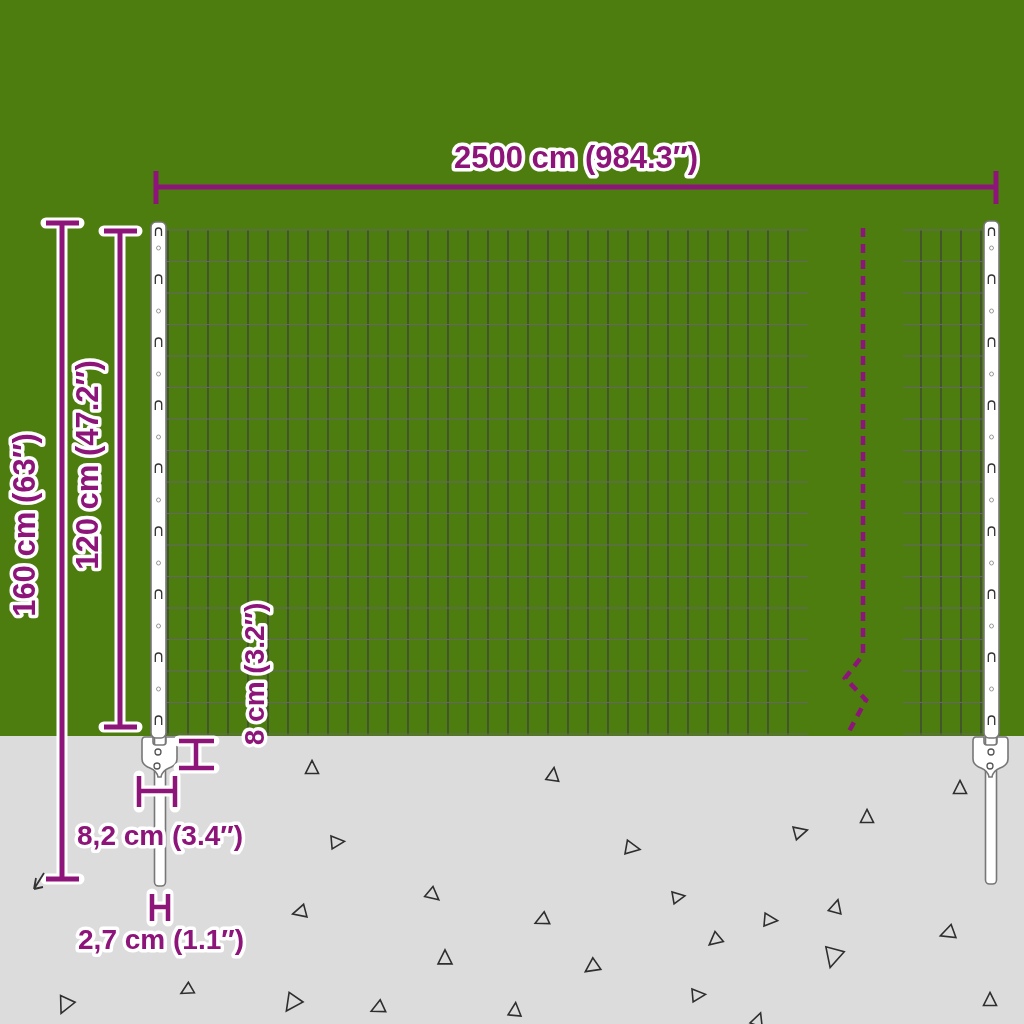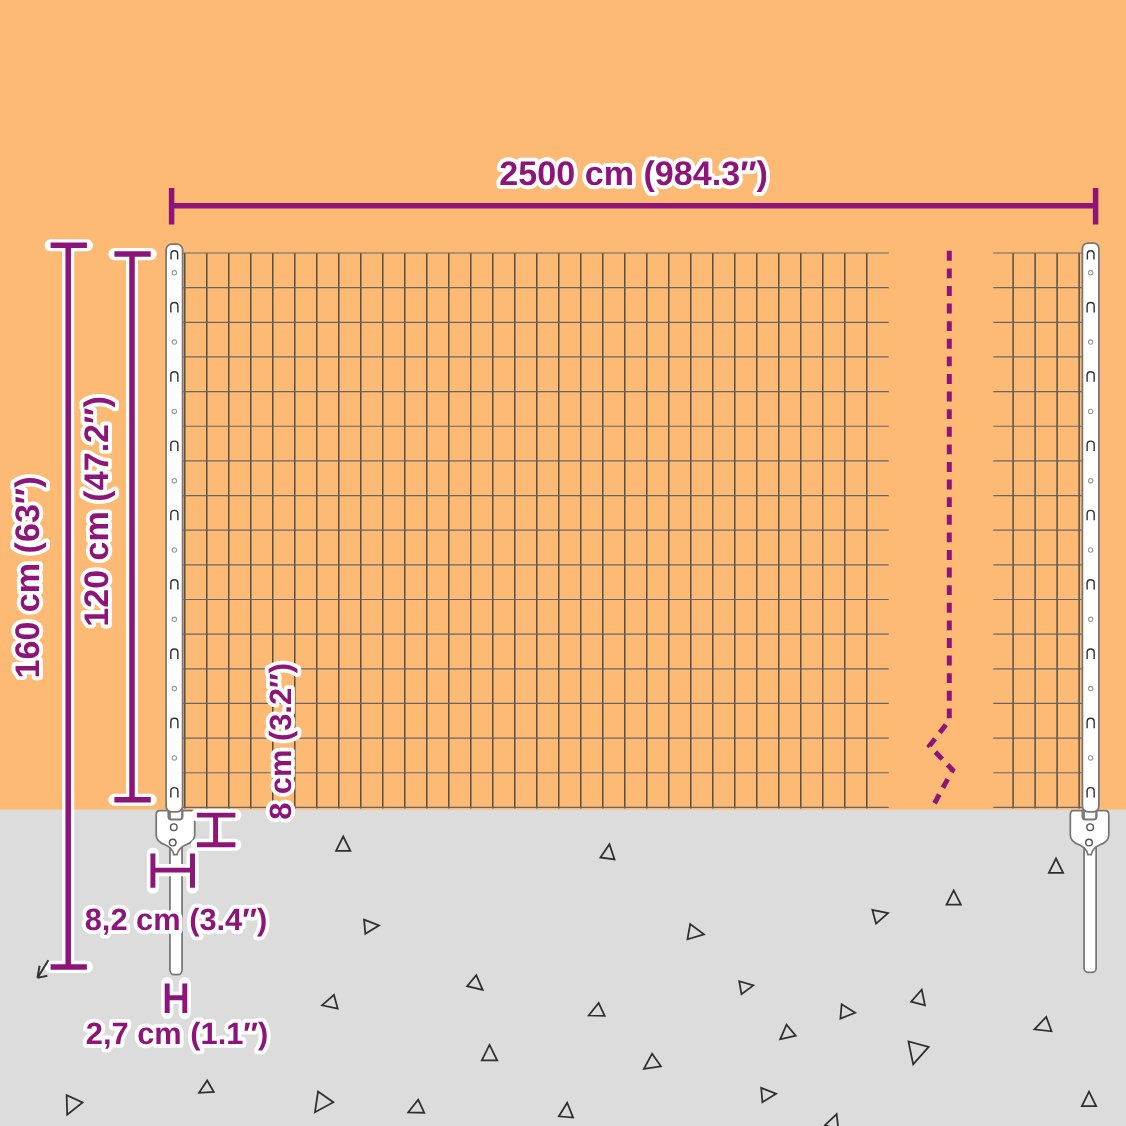--- a/index.html
+++ b/index.html
@@ -1,16 +1,16 @@
 <!DOCTYPE html>
 <html style="--accent: #8d157a;"><head>
 <meta charset="utf-8">
 <style>
   html,body{margin:0;padding:0;background:#fff;}
-  #stage{position:relative;width:1024px;height:1024px;background:#fdba74;overflow:hidden;}
+  #stage{position:relative;width:1024px;height:1024px;background:#4d7c0f;overflow:hidden;}
   svg{display:block}
   svg text{font-family:"Liberation Sans","DejaVu Sans",sans-serif;font-weight:700;}
   .dim-label{fill:var(--accent);stroke:#ffffff;stroke-width:7px;paint-order:stroke;stroke-linejoin:round;}
   .lbl-lg{font-size:31px;}
   .lbl-md{font-size:28px;}
   .halo{stroke:#ffffff;stroke-width:11;fill:none;stroke-linecap:round;}
   .dim{stroke:var(--accent);stroke-width:5;fill:none;stroke-linecap:butt;}
   .dim-thin{stroke:var(--accent);stroke-width:4.5;fill:none;stroke-linecap:butt;}
   .break-dash{stroke:var(--accent);stroke-width:4.5;fill:none;stroke-dasharray:9 7;stroke-linecap:butt;}
   .steel{fill:#ffffff;stroke:#777777;stroke-width:1.6;}

